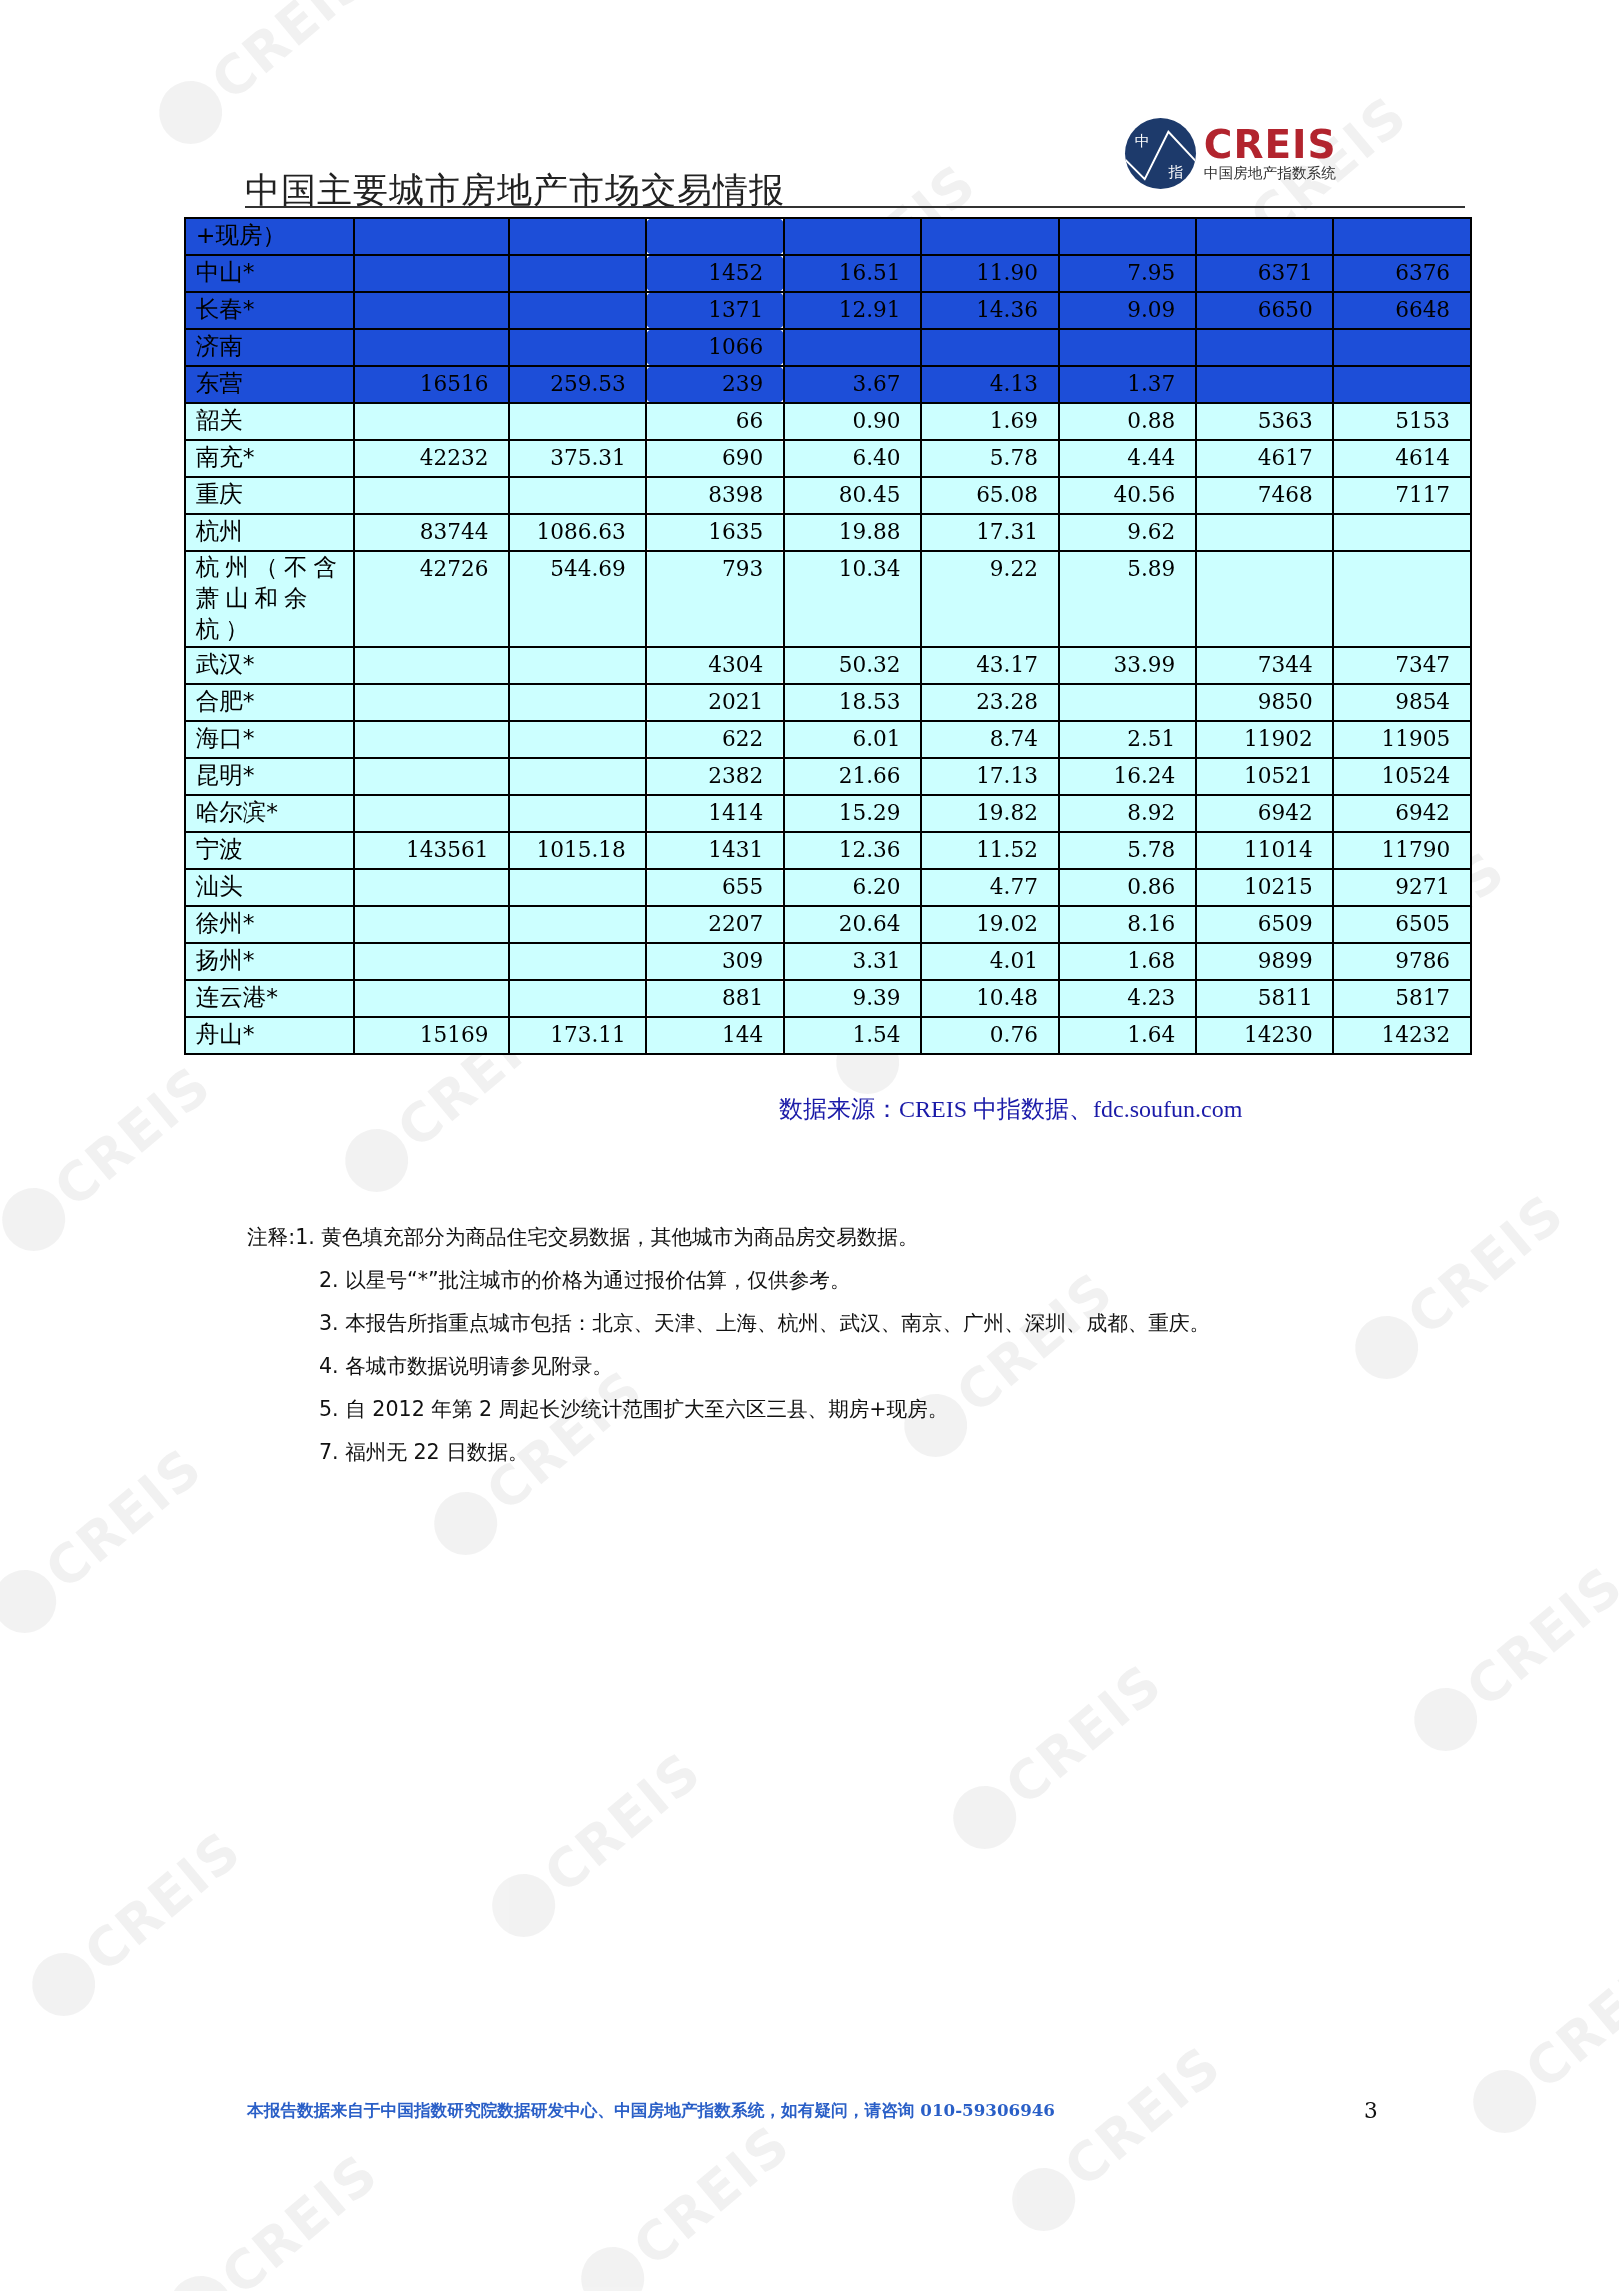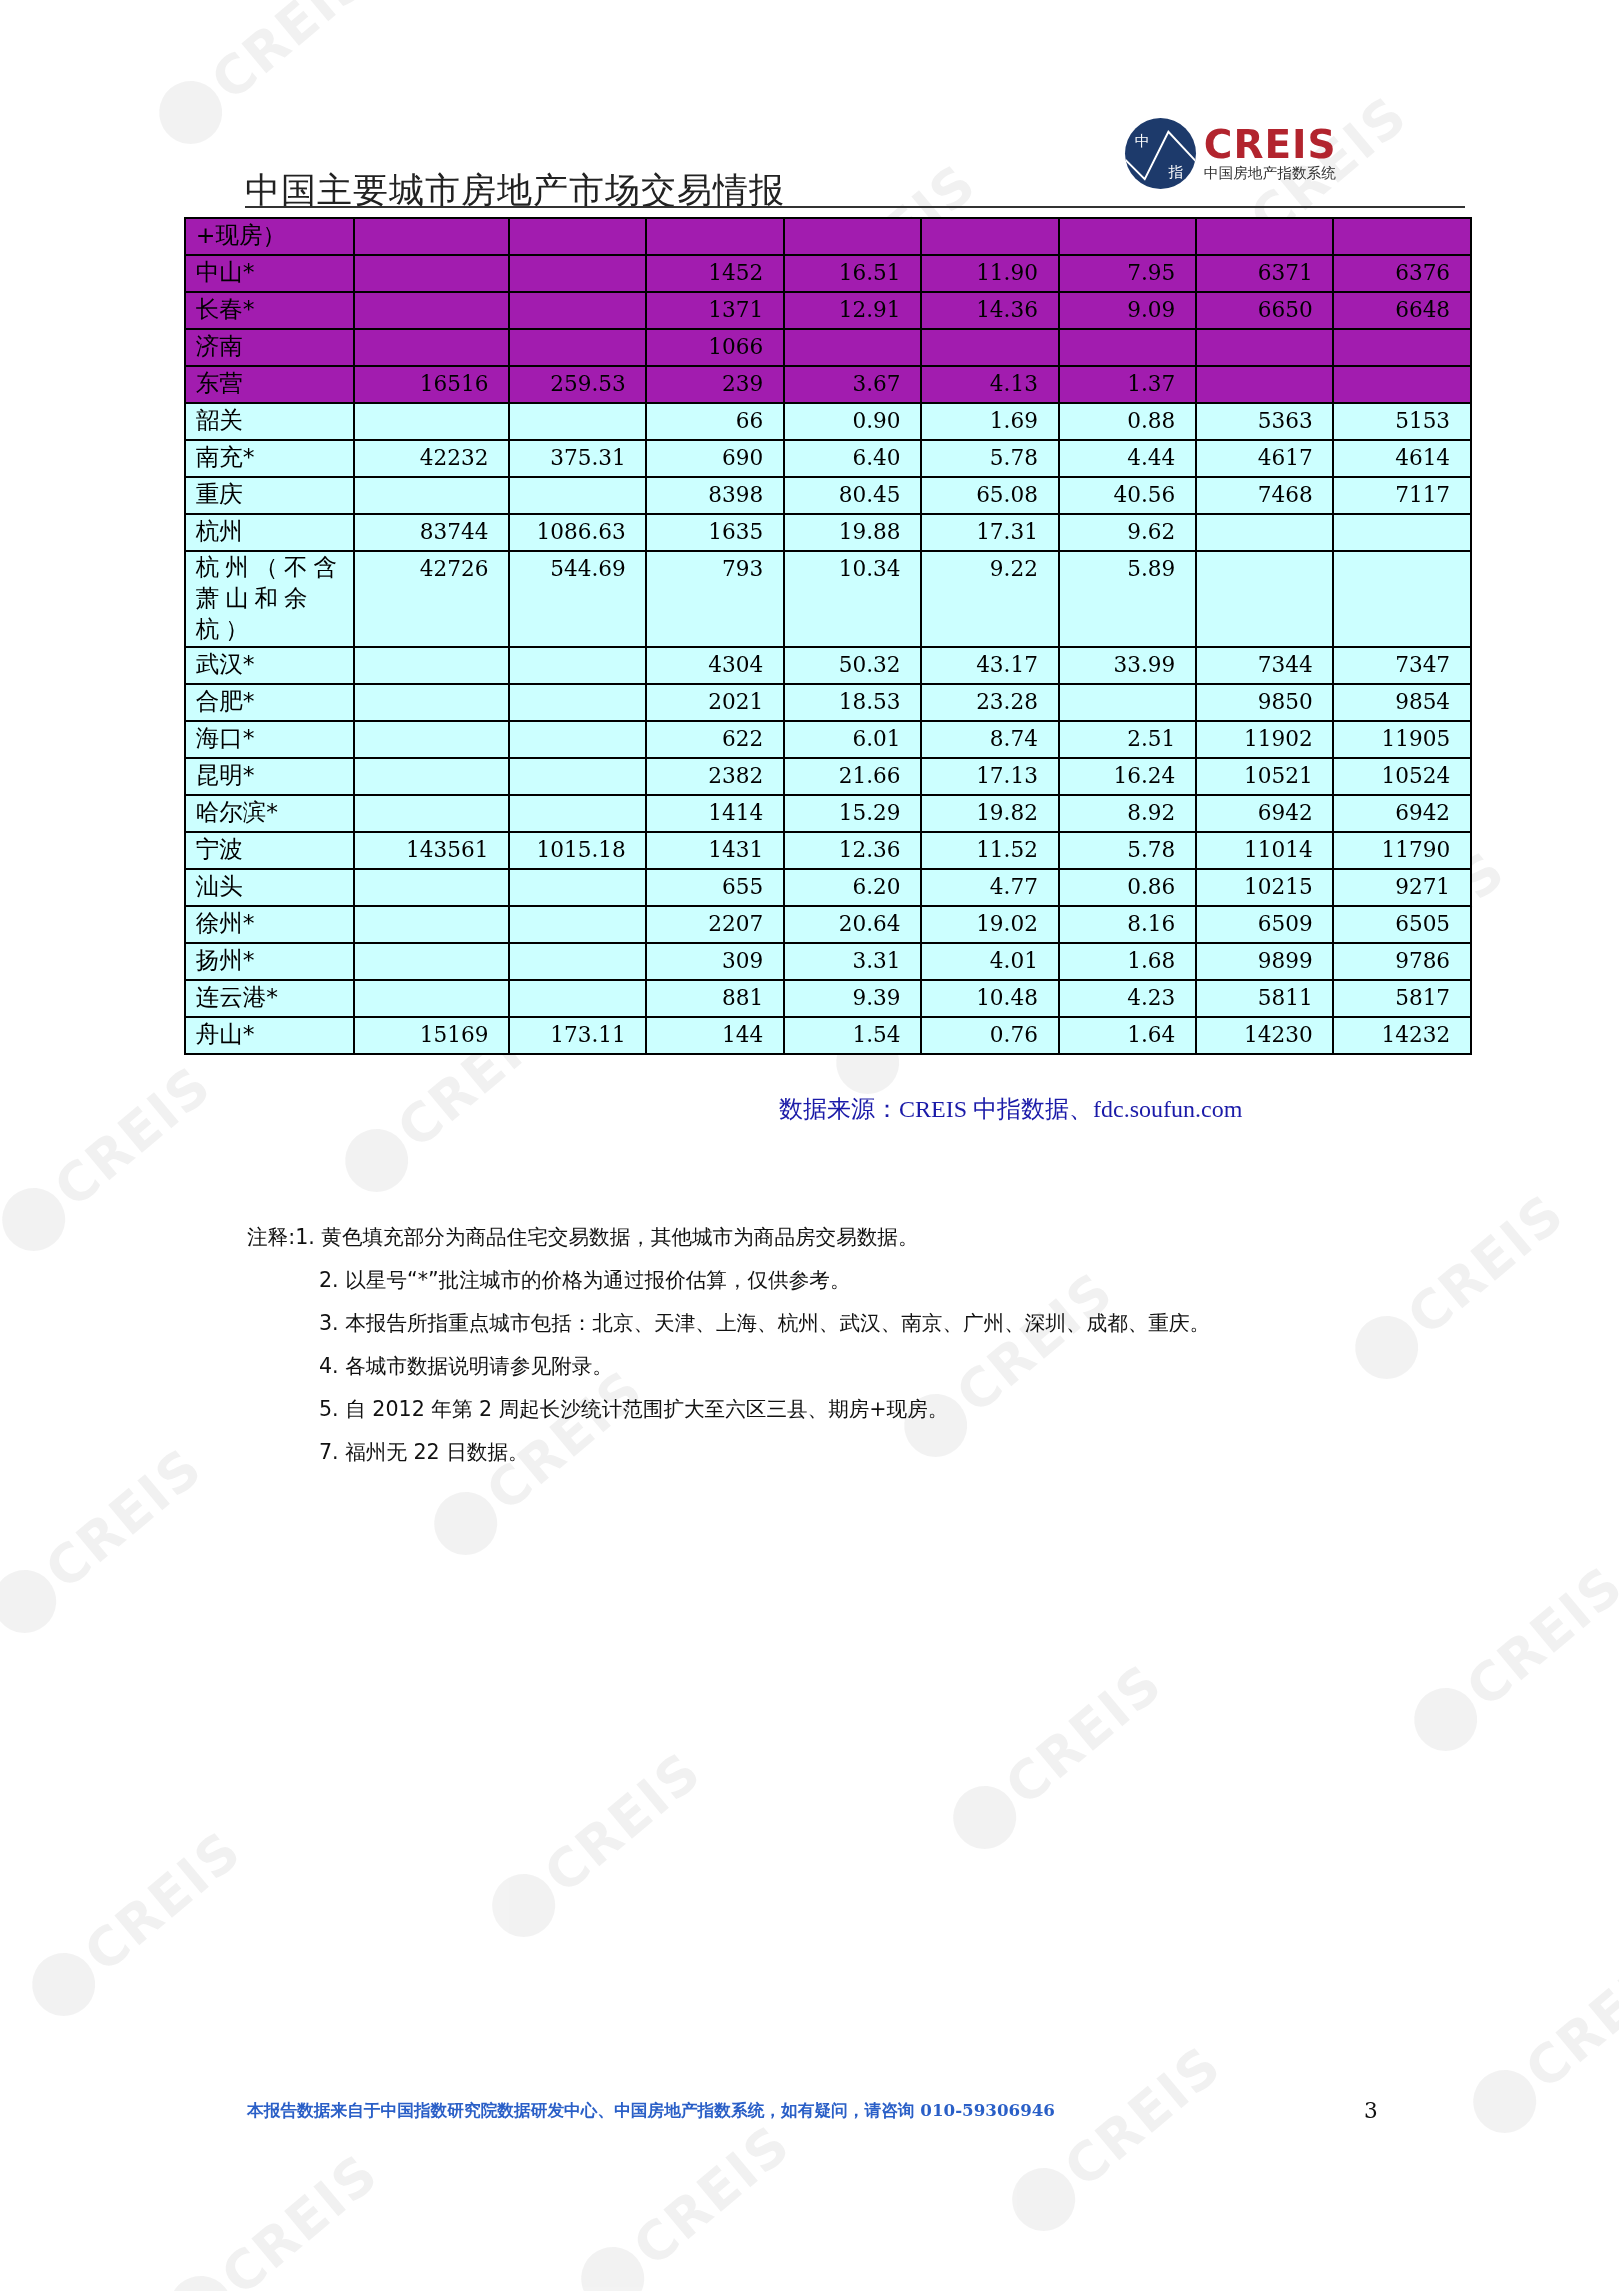--- a/index.html
+++ b/index.html
@@ -25,24 +25,24 @@
                 color: #b2242e; line-height: 39px; letter-spacing: 1px; }
   .logo-sub { font-family: "DejaVu Sans", sans-serif; font-size: 14.7px; color: #333; line-height: 17.6px; }
 
   table.data { position: absolute; left: 184px; top: 217px; border-collapse: collapse;
                font-size: 21.6px; }
   table.data td { border: 2px solid #000; height: 35px; padding: 0 19.6px 0 9.8px;
                   text-align: right; vertical-align: top; line-height: 33px; }
   table.data td.city { text-align: left; width: 147px; padding: 0 9.8px; font-family: "DejaVu Sans", sans-serif;
                        font-size: 23.5px; }
   table.data td.c1 { width: 124px; } table.data td.c2 { width: 106px; }
-  table.data td.c3 { width: 106px; } table.data td.c4 { width: 106px; }
+  table.data td.c3 { width: 106px; border-radius: 7px; } table.data td.c4 { width: 106px; }
   table.data td.c5 { width: 106px; } table.data td.c6 { width: 106px; }
   table.data td.c7 { width: 106px; } table.data td.c8 { width: 106px; }
-  tr.yellow td { background: #a21caf; }
+  tr.yellow td { background: #1d4ed8; }
   tr.cyan td { background: #ccffff; }
   tr.tall td { height: 94px; }
   td.city.wrap { line-height: 31px; letter-spacing: 5.9px; }
 
   .source { position: absolute; left: 779px; top: 1093px; font-family: Liberation Serif, serif;
             font-size: 24px; color: #1a1aa8; }
 
   .notes { position: absolute; left: 247px; top: 1223px; font-family: "DejaVu Sans", sans-serif;
            font-weight: normal; font-size: 20.6px; color: #111; }
   .notes .note { height: 43px; line-height: 29px; }

